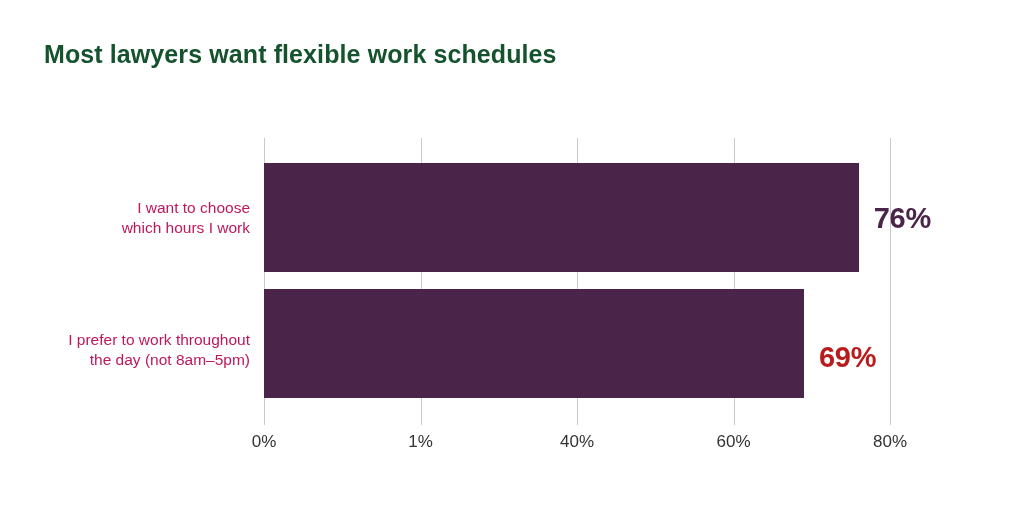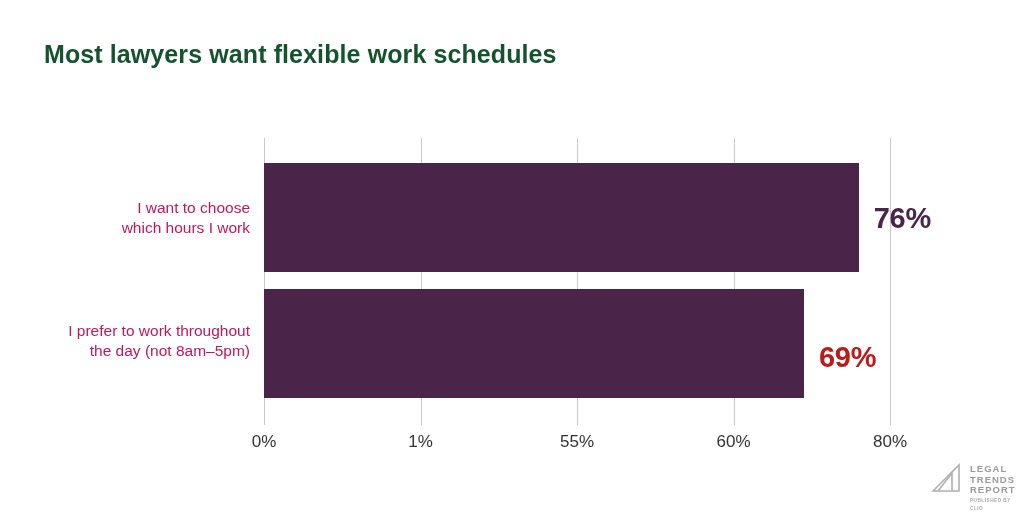--- a/index.html
+++ b/index.html
@@ -160,21 +160,21 @@
 
 <div id="chart-root">
 
   <div class="chart-title">Most lawyers want flexible work schedules</div>
 
   <div class="category-labels">
     <div class="category-label" id="cat-0" style="top: 59.5px;">
       <span>I want to choose</span>
       <span>which hours I work</span>
     </div>
-    <div class="category-label" id="cat-1" style="top: 183px;">
+    <div class="category-label" id="cat-1" style="top: 192px;">
       <span>I prefer to work throughout</span>
       <span>the day (not 8am–5pm)</span>
     </div>
   </div>
 
   <div class="plot">
     <div id="gridlines">
         <div class="gridline" style="left: 0px;"></div>
         <div class="gridline" style="left: 156.5px;"></div>
         <div class="gridline" style="left: 313px;"></div>
@@ -192,31 +192,19 @@
   </div>
 
   <div id="value-labels">
       <div class="value-label" style="left: 873.7px; top: 201.5px; color: rgb(74, 37, 73);">76%</div>
       <div class="value-label" style="left: 818.925px; top: 341px; color: #b91c1c;">69%</div>
     </div>
 
   <div class="tick-labels" id="tick-labels">
       <div class="tick-label" style="left: 0px;">0%</div>
       <div class="tick-label" style="left: 156.5px;">1%</div>
-      <div class="tick-label" style="left: 313px;">55%</div>
+      <div class="tick-label" style="left: 313px;">40%</div>
       <div class="tick-label" style="left: 469.5px;">60%</div>
       <div class="tick-label" style="left: 626px;">80%</div>
     </div>
 
-  <div class="logo">
-    <svg class="logo-mark" viewBox="0 0 34 34">
-      <path d="M3 29 L29 3 L29 29 Z" fill="none" stroke="#b0b0b0" stroke-width="1.6"></path>
-      <path d="M8 29 L22 11 L22 29" fill="none" stroke="#b0b0b0" stroke-width="1.6"></path>
-    </svg>
-    <div class="logo-text">
-      <div class="logo-line">LEGAL</div>
-      <div class="logo-line">TRENDS</div>
-      <div class="logo-line">REPORT</div>
-      <div class="logo-sub">PUBLISHED BY CLIO</div>
-    </div>
-  </div>
 
 </div>
 
 </body></html>

